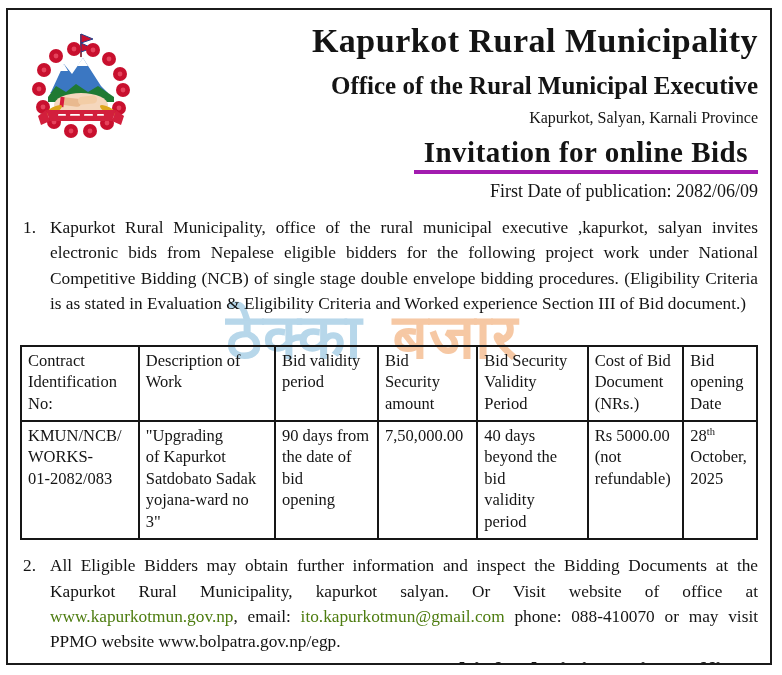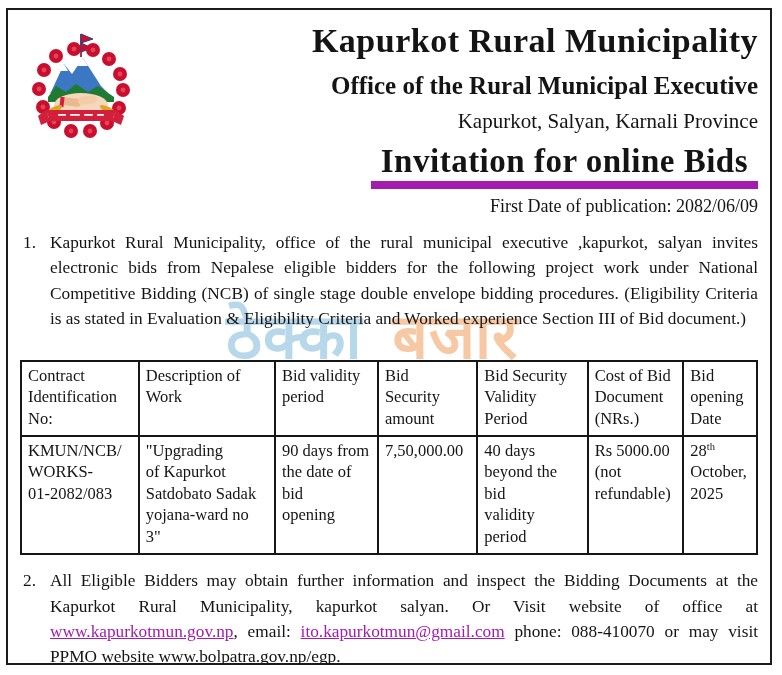--- a/index.html
+++ b/index.html
@@ -19,32 +19,32 @@
     font-family:Liberation Serif, serif;font-weight:bold;font-size:62px;
     line-height:1;white-space:nowrap;letter-spacing:1px;
   }
   .wm-blue{color:#b7d7ea;}
   .wm-orange{color:#f6c8a4;margin-left:30px;}
 
   .header{text-align:right;position:relative;z-index:1;}
   .logo{position:absolute;left:6px;top:8px;width:110px;height:114px;}
   .title{font-size:34px;font-weight:bold;margin-top:8px;letter-spacing:0.5px;}
   .subtitle{font-size:25px;font-weight:bold;margin-top:12px;}
-  .address{font-size:21px;margin-top:9px;}
+  .address{font-size:16px;margin-top:9px;}
   .invite-wrap{margin-top:9px;}
   .invite-title{
-    display:inline-block;font-size:33px;font-weight:bold;
-    border-bottom:8px solid #a21caf;padding:0 10px 1px 10px;letter-spacing:0.5px;
+    display:inline-block;font-size:29px;font-weight:bold;
+    border-bottom:4px solid #a21caf;padding:0 10px 1px 10px;letter-spacing:0.5px;
   }
   .pub{font-size:18px;margin-top:7px;}
 
   .item{display:flex;margin-top:13px;font-size:17.3px;line-height:1.47;position:relative;z-index:1;}
   .num{flex:0 0 27px;padding-left:3px;}
   .txt{flex:1;text-align:justify;}
-  .link{color:#a21caf;text-decoration:underline;cursor:pointer;}
+  .link{color:#4d7c0f;cursor:pointer;}
 
   table{
     width:100%;border-collapse:collapse;margin-top:28px;font-size:16.5px;
     background:transparent;position:relative;z-index:1;table-layout:fixed;
   }
   th,td{
     border:2px solid #161616;padding:3px 6px 6px 6px;vertical-align:top;
     text-align:left;font-weight:normal;white-space:pre-line;line-height:1.3;
   }
   thead th{height:66px;box-sizing:border-box;}

